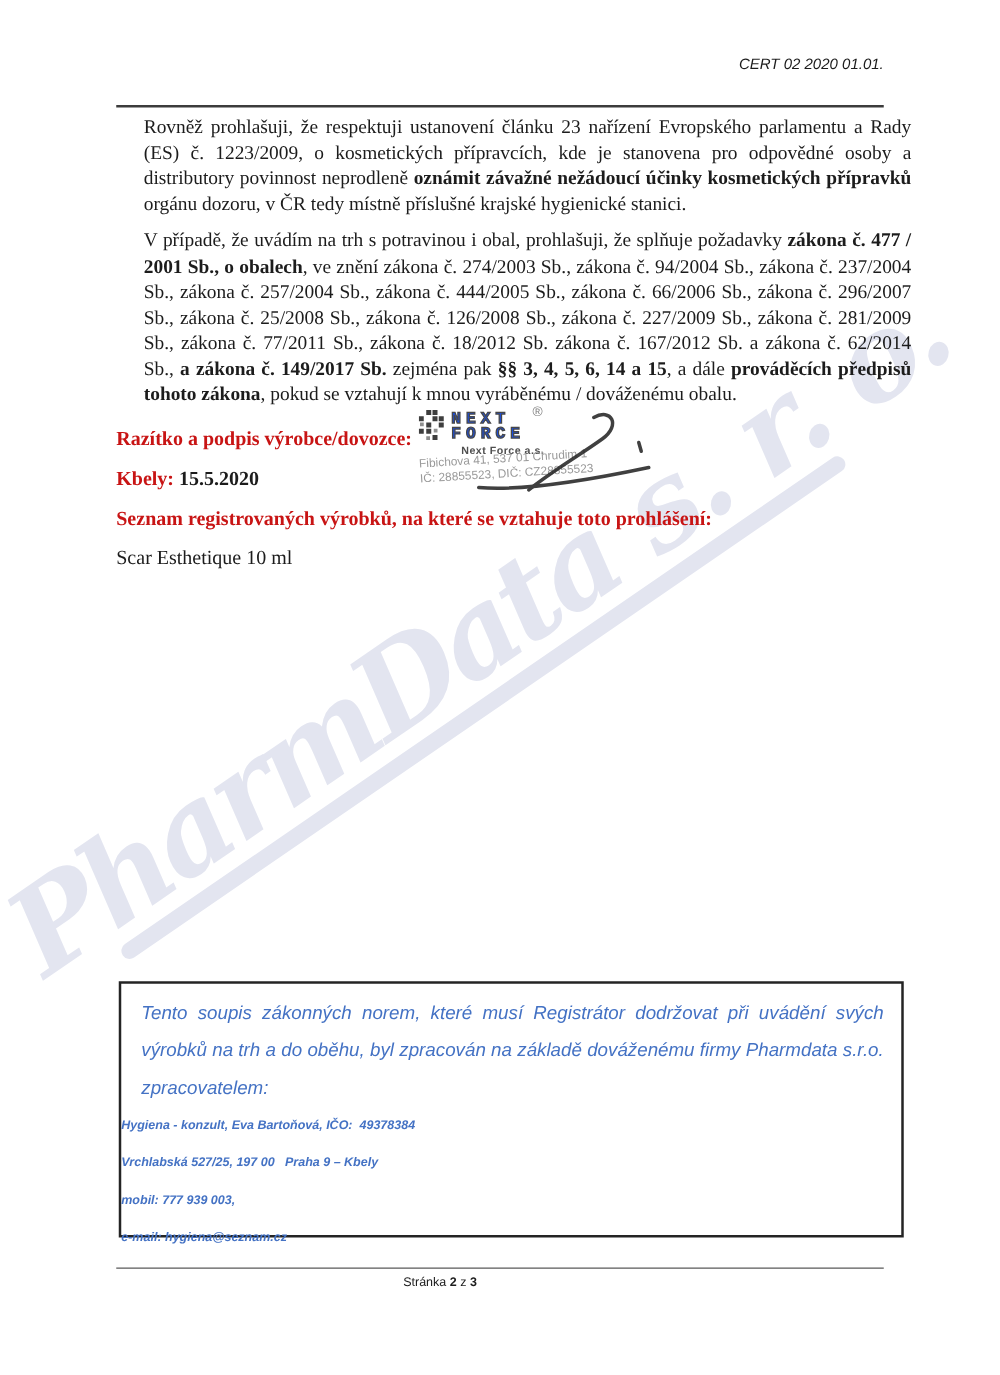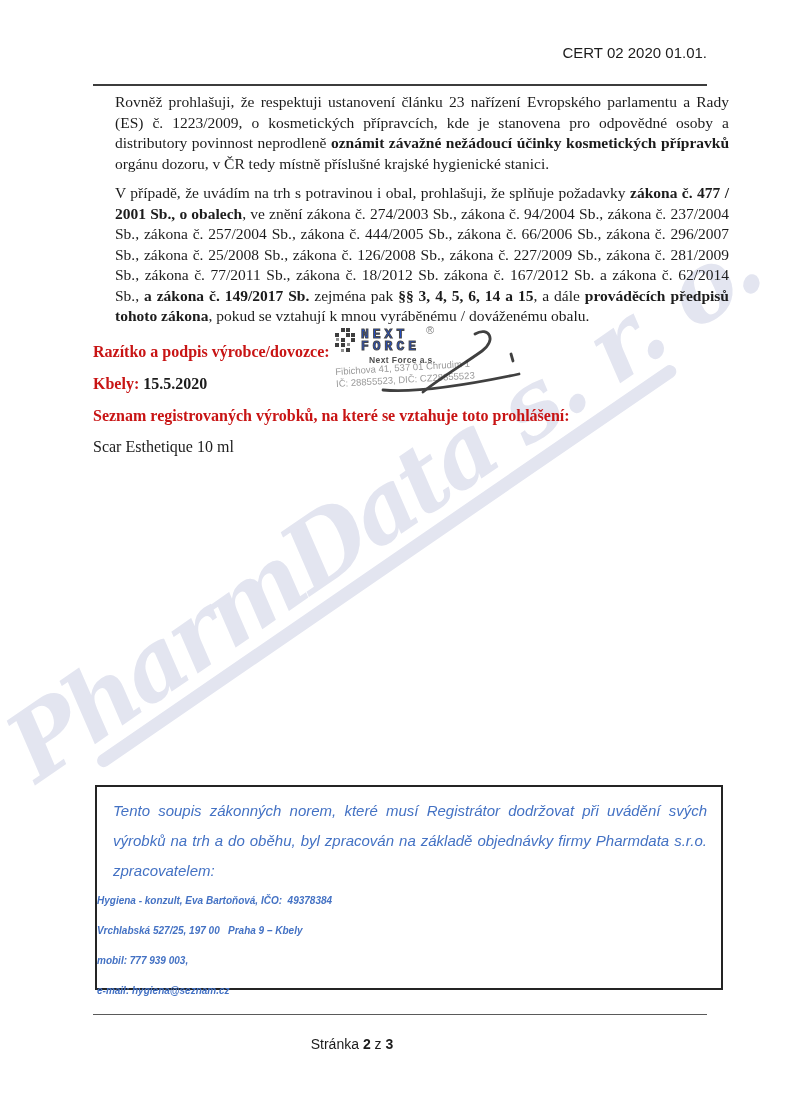--- a/index.html
+++ b/index.html
@@ -32,21 +32,22 @@
     left: 62px; top: 102px;
     width: 700px; height: 13px;
     background: #e3e5f0;
     border-radius: 8px;
   }
   
   .hdr-code {
     position: absolute; left: 93px; top: 44px; width: 614px;
     text-align: right;
     font-family: "Liberation Sans", sans-serif;
-    font-size: 15px;
+    font-style: italic;
+    font-size: 12px;
     z-index: 2;
   }
   .hdr-rule {
     position: absolute; left: 93px; top: 84px; width: 614px; height: 2px;
     background: #3c3c3c; z-index: 2;
   }
   
   .para {
     position: absolute; left: 93px; width: 614px;
     font-size: 15.5px; line-height: 20.5px;
@@ -133,23 +134,22 @@
   }
   
   .ftr-rule {
     position: absolute; left: 93px; top: 1014px; width: 614px; height: 1px;
     background: #5a5a5a; z-index: 2;
   }
   .ftr-text {
     position: absolute; left: 0; top: 1021px; width: 704px;
     text-align: center;
     font-family: "Liberation Sans", sans-serif;
-    font-size: 14px;
-    z-index: 2;
-    margin-top: 15px;
+    font-size: 10px;
+    z-index: 2;
   }
   .ftr-text span { white-space: pre-wrap; }
 </style>
 </head>
 <body>
 
 <div class="page">
 
   <div class="watermark">
     <span>PharmData s. r. o.</span>
@@ -202,21 +202,21 @@
     <svg class="signature" viewBox="0 0 195 78">
       <g fill="none" stroke="#262626" stroke-width="2.8" stroke-linecap="round" opacity="0.88">
         <path d="M140,6 C154,-2 162,12 147,23 C129,36 105,50 88,64"></path>
         <path d="M48,62 C82,65 132,57 184,46"></path>
         <path d="M176,26 l2,7"></path>
       </g>
     </svg>
   </div>
 
   <div class="note-box">
-    <div class="nb-intro">Tento soupis zákonných norem, které musí Registrátor dodržovat při uvádění svých výrobků na trh a do oběhu, byl zpracován na základě objednávky firmy Pharmdata s.r.o. zpracovatelem:</div>
+    <div class="nb-intro">Tento soupis zákonných norem, které musí Registrátor dodržovat při uvádění svých výrobků na trh a do oběhu, byl zpracován na základě dováženému firmy Pharmdata s.r.o. zpracovatelem:</div>
     <div class="nb-line">Hygiena - konzult, Eva Bartoňová, IČO:  49378384</div>
     <div class="nb-line">Vrchlabská 527/25, 197 00   Praha 9 – Kbely</div>
     <div class="nb-line">mobil: 777 939 003,</div>
     <div class="nb-line">e-mail: hygiena@seznam.cz</div>
   </div>
 
   <div class="ftr-rule"></div>
   <div class="ftr-text"><span>Stránka </span><span class="b">2</span><span> z </span><span class="b">3</span></div>
 
 </div>

